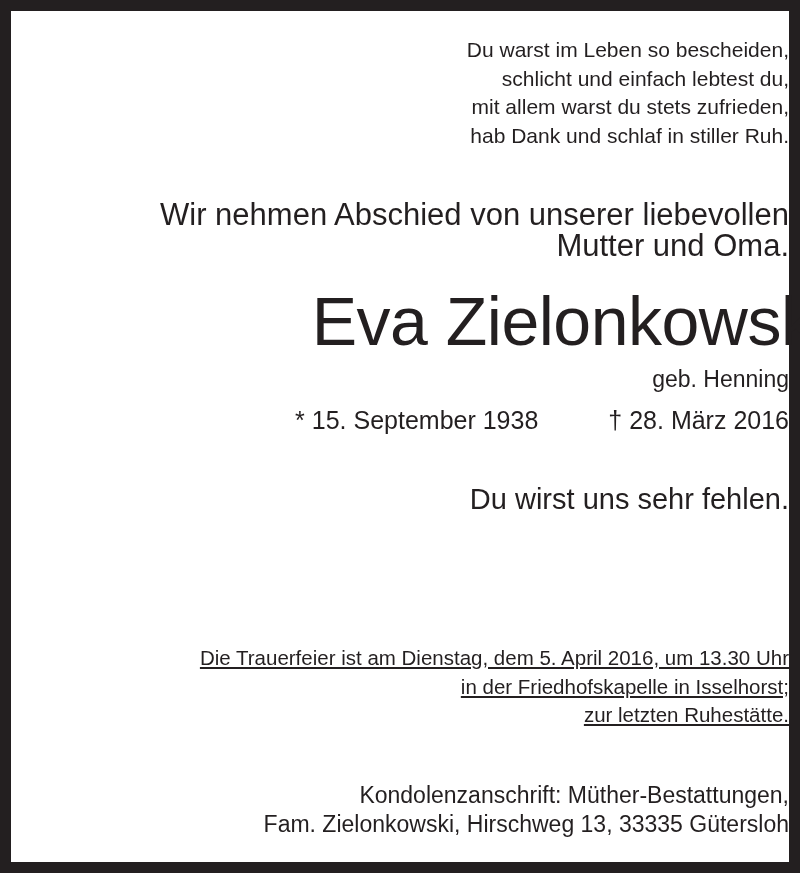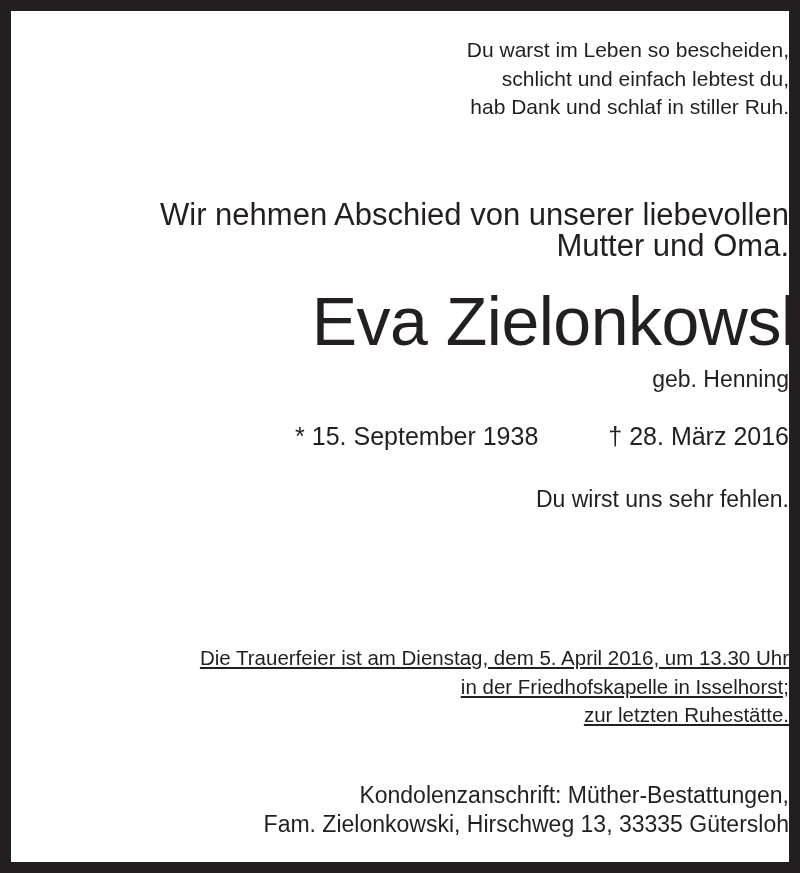--- a/index.html
+++ b/index.html
@@ -5,34 +5,35 @@
   html, body { margin:0; padding:0; }
   body { width:800px; height:873px; background:#231f20; position:relative; overflow:hidden; }
   .card { position:absolute; left:11px; top:11px; width:778px; height:851px; background:#fff; color:#231f20;
           font-family:"Liberation Sans", sans-serif; text-align:right; }
   .line { position:absolute; left:0; width:100%; white-space:nowrap; }
   .poem { font-size:21px; line-height:28.5px; top:25px; }
   .intro { font-size:31px; line-height:31px; top:188px; }
   .name { font-size:68px; line-height:80px; top:270px; letter-spacing:-0.5px;padding-left:40px; }
   .maiden { font-size:23px; top:353px; line-height:30px; }
   .dates { font-size:25px; top:393px; line-height:32px; }
-  .dates span { display:inline-block;margin-top:16px; }
+  .dates span { display:inline-block; }
   .dates .gap { width:70px; }
-  .miss { font-size:23px; top:473px; line-height:30px; }
+  .miss { font-size:29px; top:473px; line-height:30px; }
   .mourners { font-size:27px; line-height:45px; top:507px; }
   .funeral { font-size:20.5px; line-height:28.5px; top:633px;text-decoration:underline; }
   .condol { font-size:23px; line-height:28.5px; top:770px; }
 </style>
 </head>
 <body>
 
 <div class="card">
   <div class="line poem">
     <div>Du warst im Leben so bescheiden,</div>
     <div>schlicht und einfach lebtest du,</div>
+    <div>mit allem warst du stets zufrieden,</div>
     <div>hab Dank und schlaf in stiller Ruh.</div>
   </div>
 
   <div class="line intro">
     <div>Wir nehmen Abschied von unserer liebevollen</div>
     <div>Mutter und Oma.</div>
   </div>
 
   <div class="line name">Eva Zielonkowski</div>
   <div class="line maiden">geb. Henning</div>

